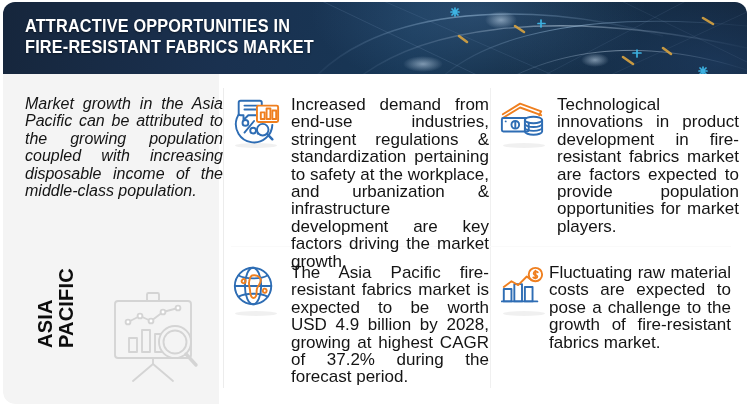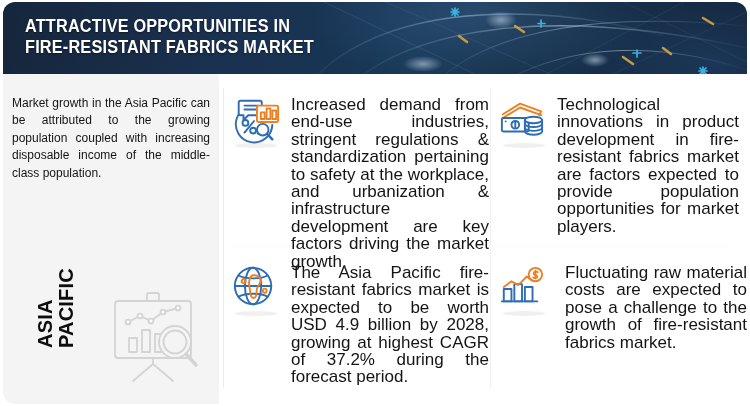--- a/index.html
+++ b/index.html
@@ -79,28 +79,29 @@
     left: 0;
     top: 0;
     width: 216px;
     height: 330px;
     background: #f4f4f4;
     border-radius: 0 0 0 12px;
   }
 
   .left-text {
     position: absolute;
-    left: 9px;
+    left: 22px;
     top: 21px;
     width: 198px;
-    font-size: 12px;
+    font-size: 16px;
     line-height: 17.4px;
     color: #141414;
     text-align: justify;
     text-justify: inter-word;
+    font-style: italic;
   }
 
   .asia-pacific {
     position: absolute;
     left: -12px;
     top: 188px;
     width: 130px;
     text-align: left;
     transform: rotate(-90deg);
     transform-origin: center center;
@@ -177,21 +178,21 @@
   .cell-1 { left: 228px; top: 22px; width: 260px; }
   .cell-1 .cell-text { width: 198px; margin-left: 10px; }
 
   .cell-2 { left: 496px; top: 22px; width: 250px; }
   .cell-2 .cell-text { width: 182px; margin-left: 12px; }
 
   .cell-3 { left: 228px; top: 190px; width: 260px; }
   .cell-3 .cell-text { width: 198px; margin-left: 10px; }
 
   .cell-4 { left: 496px; top: 190px; width: 250px; }
-  .cell-4 .cell-text { width: 182px; margin-left: 20px; }
+  .cell-4 .cell-text { width: 182px; margin-left: 4px; }
 
   .cell-2 .icon-wrap, .cell-4 .icon-wrap { width: 46px; }
 </style>
 </head>
 <body>
 
 <div id="infographic">
 
   <div class="header">
     <svg class="bg-lines" viewBox="0 0 744 72" preserveAspectRatio="none">

